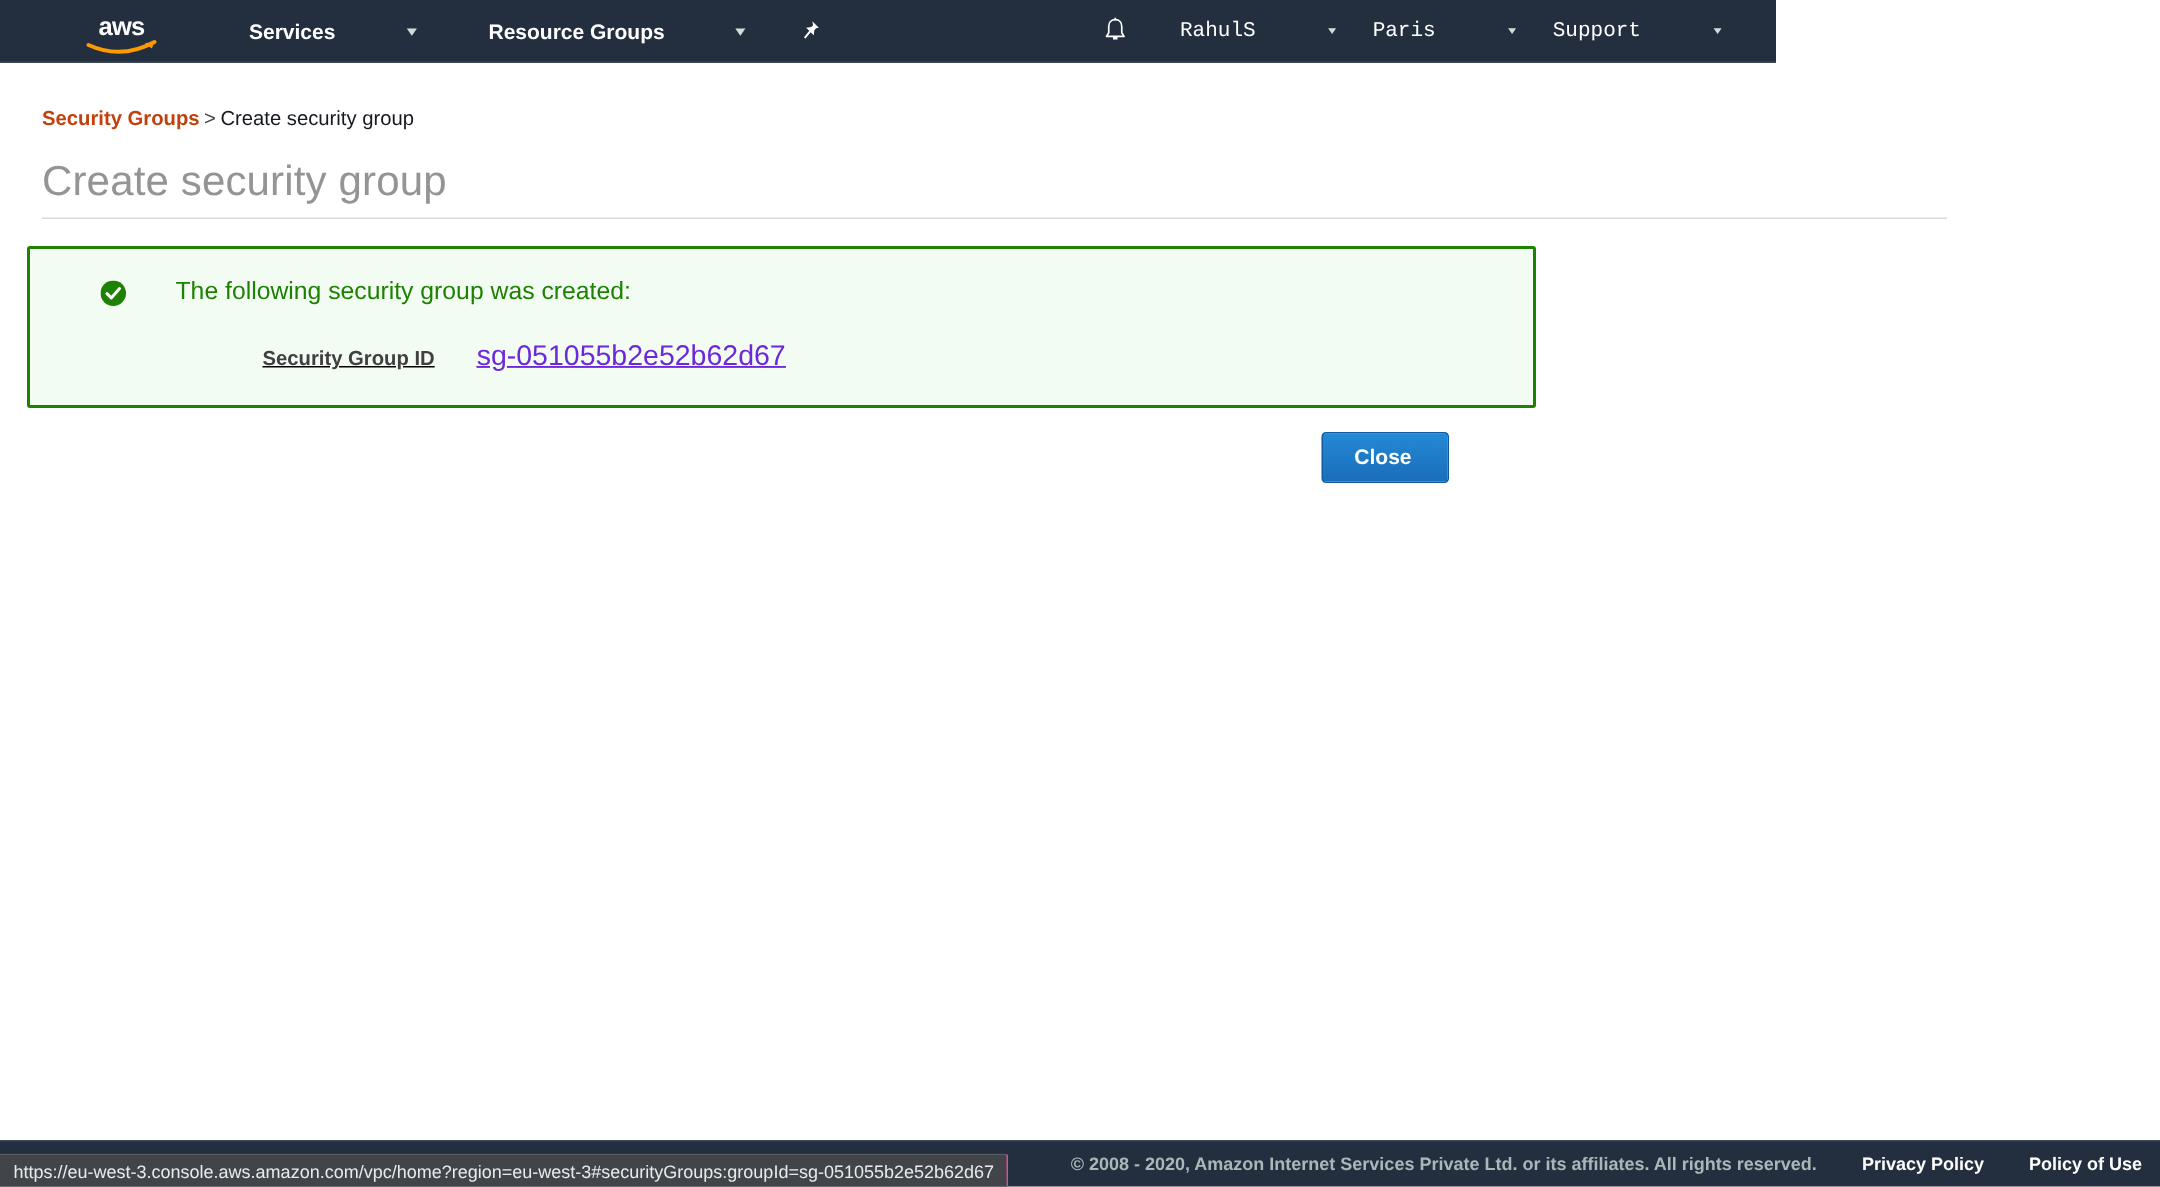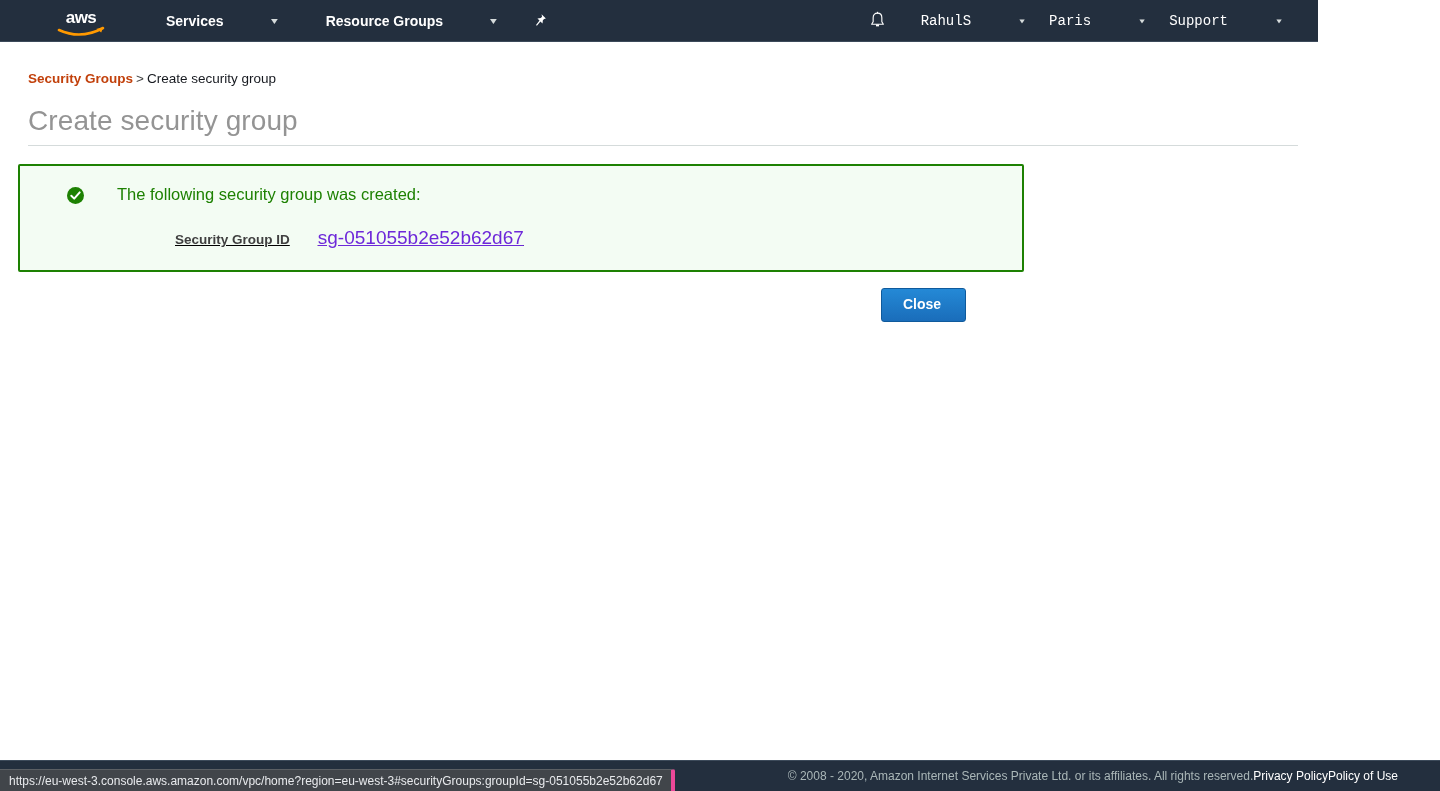--- a/index.html
+++ b/index.html
@@ -8,21 +8,21 @@
     height: 791px;
     overflow: hidden;
     background: #ffffff;
     font-family: "Liberation Sans", sans-serif;
   }
 
   
   .navbar {
     position: absolute;
     top: 0; left: 0;
-    width: 1318px;
+    width: 1184px;
     height: 42px;
     background: #232f3e;
     border-bottom: 1px solid #3c4a5a;
     display: flex;
     align-items: center;
   }
   .nav-left { display: flex; align-items: center; height: 100%; }
   .nav-right {
     display: flex; align-items: center; height: 100%;
     margin-left: auto; padding-right: 24px;
@@ -205,43 +205,44 @@
     display: flex;
     align-items: center;
     margin-right: 30px;
     white-space: nowrap;
   }
   .footer-link .fi { margin-right: 6px; display: inline-flex; }
   .footer-right {
     margin-left: auto;
     display: flex;
     align-items: center;
-    padding-right: 42px;
+    padding-right: 12px;
+    font-weight: bold;
   }
   .copyright {
     color: #aab7b8;
     font-size: 12px;
     white-space: nowrap;
   }
-  .footer-right .footer-link { margin-right: 0; color: #ffffff; }
+  .footer-right .footer-link { margin-right: 0; margin-left: 30px; color: #ffffff; }
 
   
   .status-bar {
     position: absolute;
     bottom: 0; left: 0;
     height: 22px;
     max-width: 724px;
     background: #41454a;
     color: #e8eaed;
     font-size: 12px;
     display: flex;
     align-items: center;
     padding: 0 8px 0 9px;
     border-top-right-radius: 2px;
-    border-right: 4px solid #ec4899;
+    border-right: 1px solid #ec4899;
     border-top: 1px solid #5b5f64;
     white-space: nowrap;
     overflow: hidden;
     z-index: 50;
   }
 </style>
 </head>
 <body>
 
 <div class="navbar">

